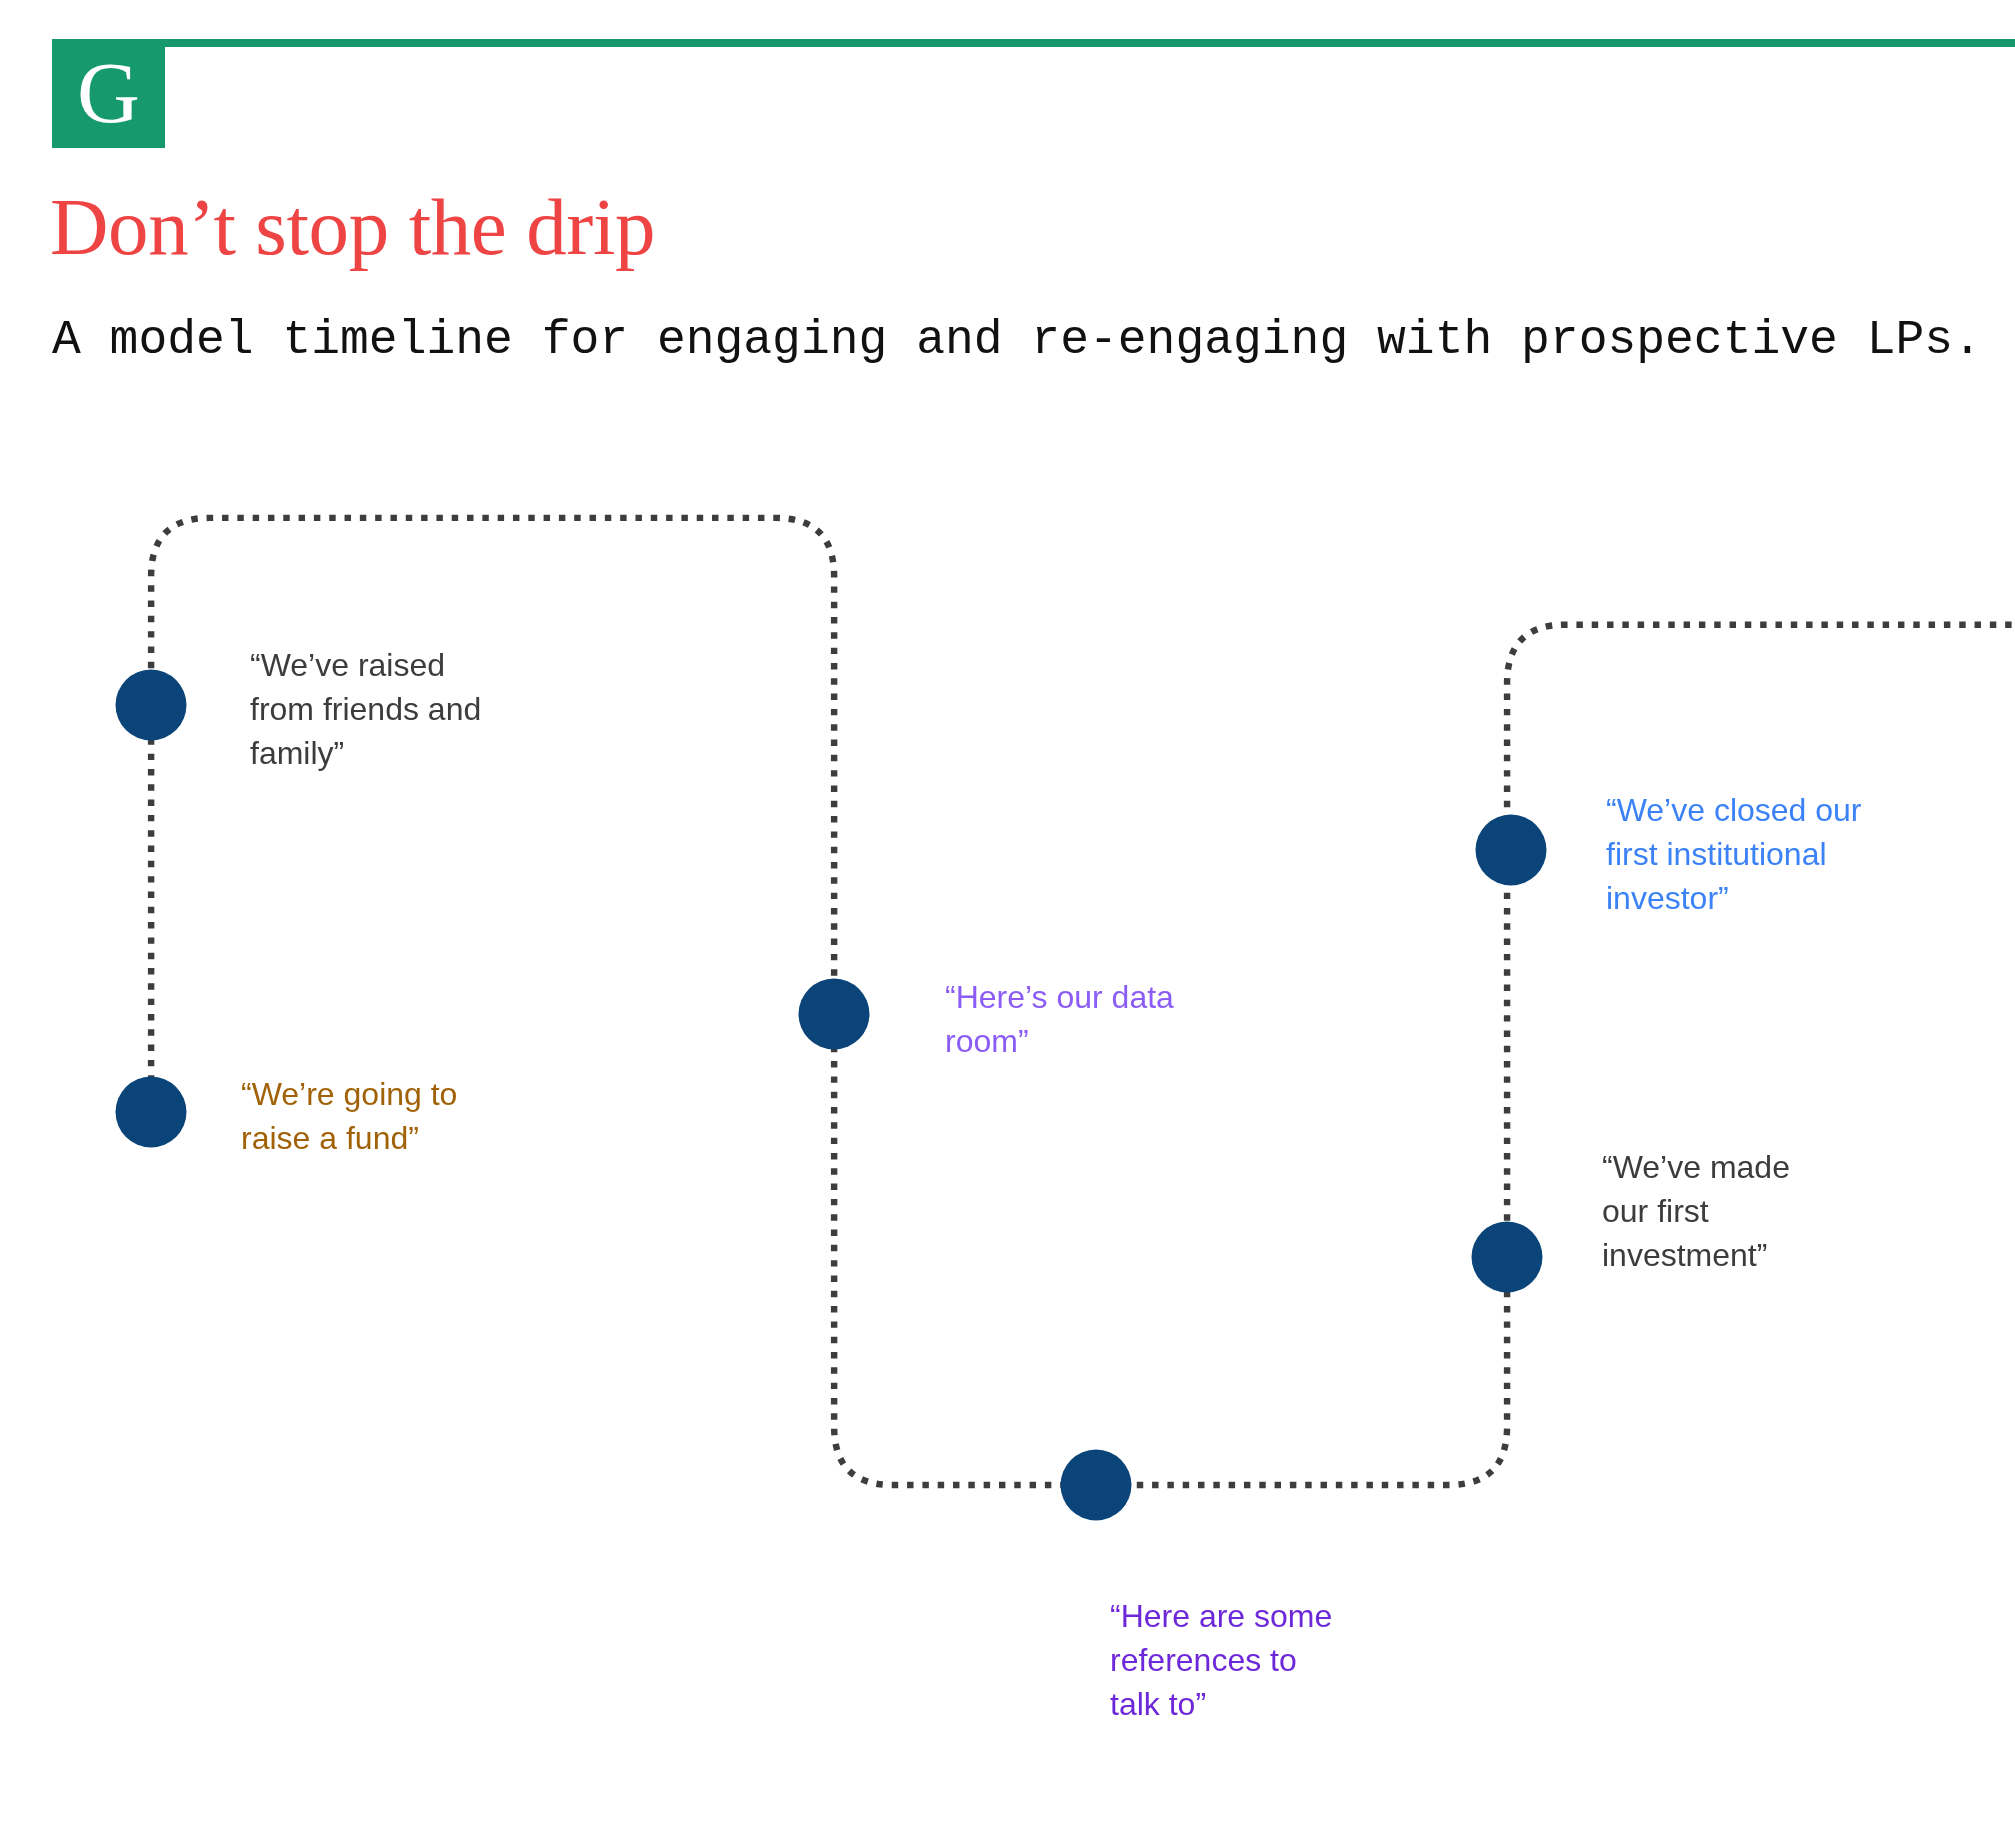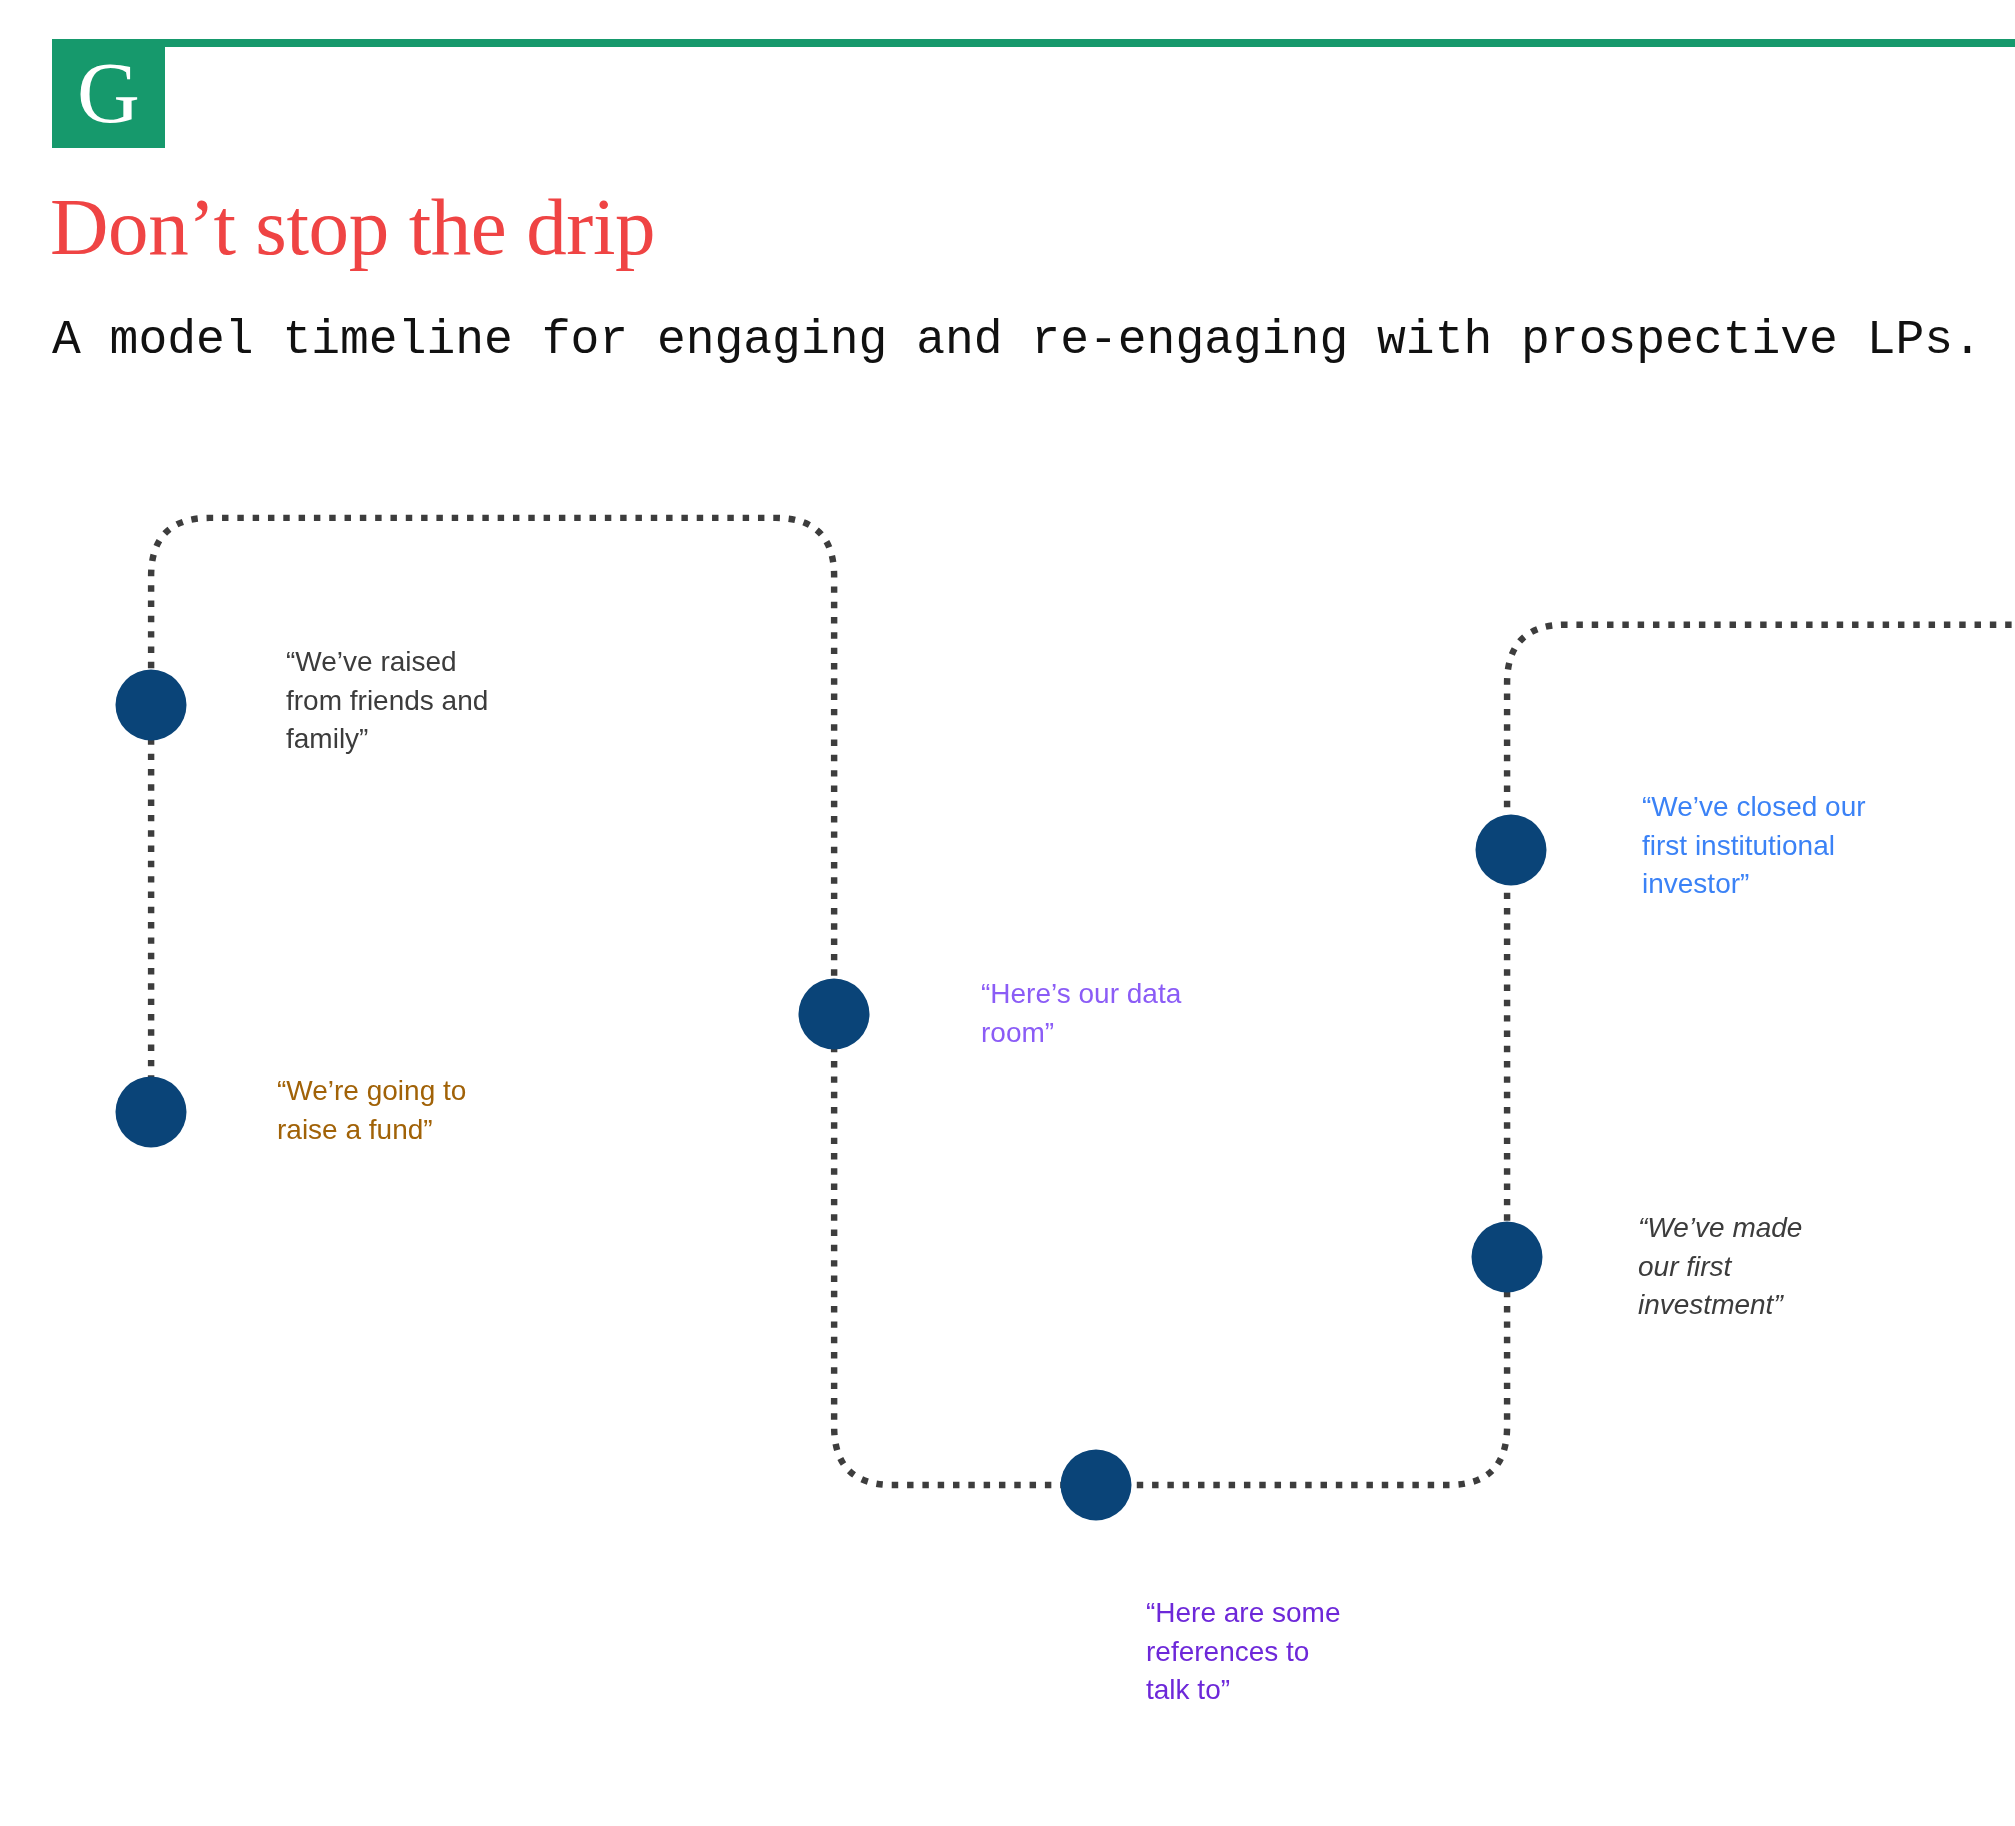--- a/index.html
+++ b/index.html
@@ -92,25 +92,24 @@
     width: 71px;
     height: 71px;
     border-radius: 50%;
     background: #0a4478;
     transform: translate(-50%, -50%);
   }
 
   .node-label {
     position: absolute;
     font-family: "Liberation Sans", sans-serif;
-    font-size: 28px;
+    font-size: 32px;
     line-height: 1.38;
     color: #3c3c3c;
     white-space: pre-line;
-    margin-left: 36px;
   }
 </style>
 </head>
 <body>
 
 <div id="header-rule"></div>
 
 <div id="logo-badge">
   <div id="logo-letter">G</div>
 </div>
@@ -139,18 +138,18 @@
       <div class="node-label" style="left: 241px; top: 1072px; color: #a16207;">“We’re going to
 raise a fund”</div>
       <div class="node-label" style="left: 945px; top: 975px; color: #8b5cf6;">“Here’s our data
 room”</div>
       <div class="node-label" style="left: 1110px; top: 1594px; color: #6d28d9;">“Here are some
 references to
 talk to”</div>
       <div class="node-label" style="left: 1606px; top: 788px; color: #3b82f6;">“We’ve closed our
 first institutional
 investor”</div>
-      <div class="node-label" style="left: 1602px; top: 1209px; color: rgb(60, 60, 60); font-style: italic;">“We’ve made
+      <div class="node-label" style="left: 1602px; top: 1145px; color: rgb(60, 60, 60);">“We’ve made
 our first
 investment”</div>
     </div>
 </div>
 
 
 </body></html>

